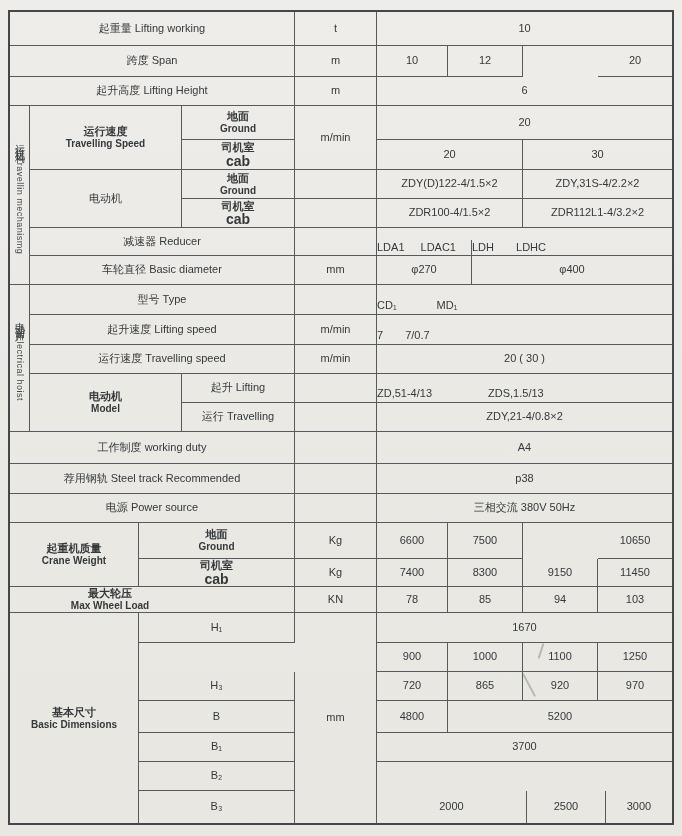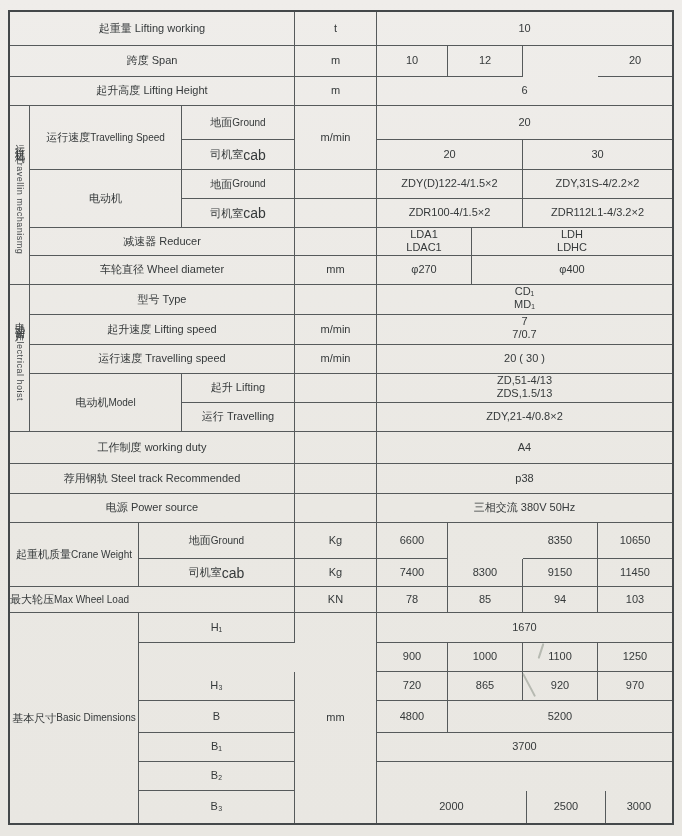--- a/index.html
+++ b/index.html
@@ -22,23 +22,23 @@
     border-right:1px solid #565a5b;
     border-bottom:1px solid #565a5b;
     display:flex;align-items:center;justify-content:center;
     text-align:center;
     font-size:11px;line-height:1.2;
     overflow:hidden;
   }
   .er{border-right:none;}
   .eb{border-bottom:none;}
   .en{font-size:10px;}
-  .stack{display:flex;flex-direction:row;align-items:center;line-height:1.15;}
+  .stack{display:flex;flex-direction:column;align-items:center;line-height:1.15;font-weight:bold;}
   .cab{font-size:14px;line-height:1.0;}
-  .pair{display:flex;flex-direction:column;justify-content:flex-start;align-items:center;column-gap:22px;}
+  .pair{display:flex;flex-direction:row;justify-content:flex-start;align-items:center;column-gap:22px;margin-top:12px;}
   .gap-wide{column-gap:56px;}
   .gap-med{column-gap:40px;}
   .vcell{flex-direction:column;row-gap:9px;padding:5px 0;}
   .vzh{writing-mode:vertical-rl;text-orientation:upright;font-size:10px;letter-spacing:3px;}
   .ven{writing-mode:vertical-rl;font-size:9px;letter-spacing:.5px;color:#44484a;}
   .shift-left{justify-content:flex-start;}
   .shift-left .stack{width:200px;}
   .unit{font-size:11px;}
   .artifact{position:absolute;background:#8d9488;opacity:.55;border-radius:1px;}
 </style>
@@ -114,21 +114,21 @@
     <div class="c" style="grid-area:8/5/9/6"></div>
     <div class="c pair" style="grid-area:8/6/9/8;column-gap:16px">
       <span>LDA1</span>
       <span>LDAC1</span>
     </div>
     <div class="c pair er" style="grid-area:8/8/9/13">
       <span>LDH</span>
       <span>LDHC</span>
     </div>
 
-    <div class="c" style="grid-area:9/2/10/5">车轮直径 Wheel diameter</div>
+    <div class="c" style="grid-area:9/2/10/5">车轮直径 Basic diameter</div>
     <div class="c unit" style="grid-area:9/5/10/6">mm</div>
     <div class="c" style="grid-area:9/6/10/8">φ270</div>
     <div class="c er" style="grid-area:9/8/10/13">φ400</div>
 
     <div class="c vcell" style="grid-area:10/1/15/2">
       <span class="vzh">电动葫芦</span>
       <span class="ven">Electrical hoist</span>
     </div>
 
     <div class="c" style="grid-area:10/2/11/5">型号 Type</div>
@@ -184,21 +184,21 @@
       </div>
     </div>
     <div class="c" style="grid-area:18/3/19/5">
       <div class="stack">
         <span>地面</span>
         <span class="en">Ground</span>
       </div>
     </div>
     <div class="c unit" style="grid-area:18/5/19/6">Kg</div>
     <div class="c" style="grid-area:18/6/19/7">6600</div>
-    <div class="c" style="grid-area:18/9/19/11">8350</div>
+    <div class="c" style="grid-area:18/7/19/9">7500</div>
     <div class="c er" style="grid-area:18/11/19/13">10650</div>
     <div class="c" style="grid-area:19/3/20/5">
       <div class="stack">
         <span>司机室</span>
         <span class="cab">cab</span>
       </div>
     </div>
     <div class="c unit" style="grid-area:19/5/20/6">Kg</div>
     <div class="c" style="grid-area:19/6/20/7">7400</div>
     <div class="c" style="grid-area:19/7/20/9">8300</div>

